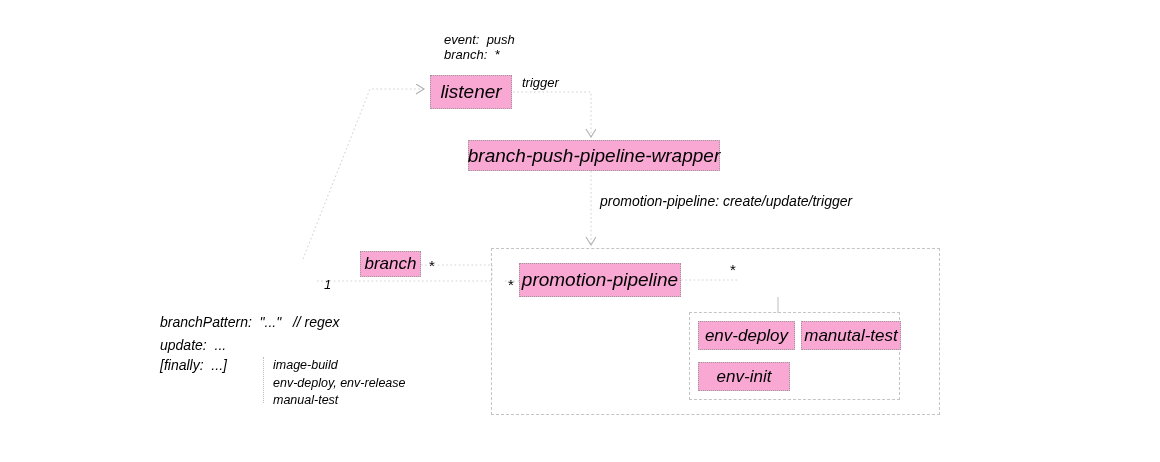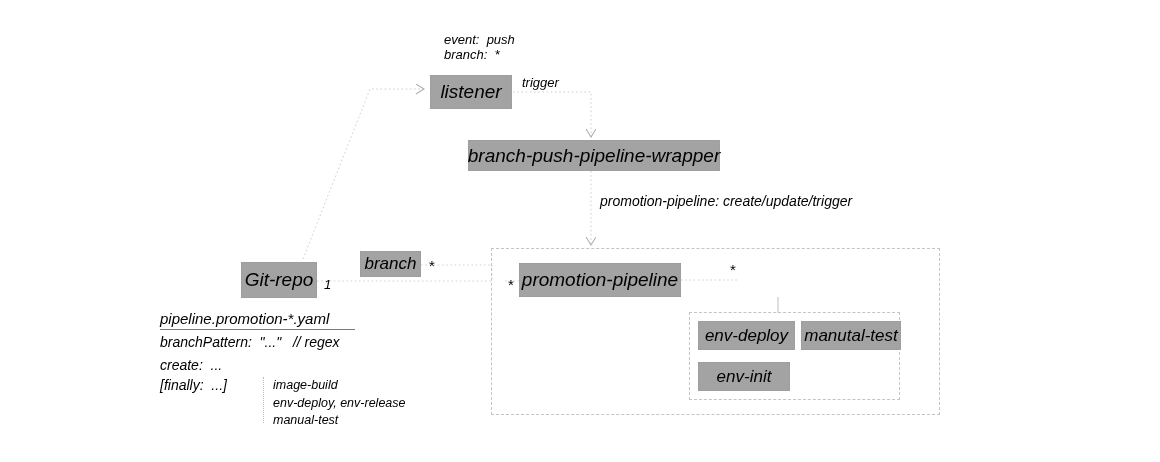--- a/index.html
+++ b/index.html
@@ -23,21 +23,21 @@
     width: 1160px;
     height: 462px;
     pointer-events: none;
   }
 
   
   .node {
     position: absolute;
     box-sizing: border-box;
     border: 1px dotted #9a9a9a;
-    background: #a3a3a3;
+    background: #f9a8d4;
     display: flex;
     align-items: center;
     justify-content: center;
     font-style: italic;
     color: #000000;
     white-space: nowrap;
   }
   .node.big   { font-size: 19px; }
   .node.mid   { font-size: 17px; text-align: center; }
 
@@ -152,23 +152,20 @@
   <div class="group" style="left:689px; top:312px; width:211px; height:88px;"></div>
 
   <div class="node big" style="left:430px; top:75px; width:82px; height:34px;">
     <span>listener</span>
   </div>
 
   <div class="node big" style="left:468px; top:140px; width:252px; height:31px;">
     <span>branch-push-pipeline-wrapper</span>
   </div>
 
-  <div class="node big" style="left:241px; top:262px; width:76px; height:36px;">
-    <span>Git-repo</span>
-  </div>
 
   <div class="node mid" style="left:360px; top:251px; width:61px; height:26px;">
     <span>branch</span>
   </div>
 
   <div class="node big" style="left:519px; top:263px; width:162px; height:34px;">
     <span>promotion-pipeline</span>
   </div>
 
 
@@ -194,23 +191,22 @@
 
   <div class="mult" style="left:324px; top:277px;">1</div>
 
   <div class="star" style="left:429px; top:258px;">*</div>
 
   <div class="star" style="left:508px; top:277px;">*</div>
 
   <div class="star" style="left:730px; top:262px;">*</div>
 
   <div id="yaml-note">
-    <div id="yaml-title">pipeline.promotion-*.yaml</div>
     <div id="yaml-first-line">branchPattern:  "..."   // regex</div>
     <div id="yaml-body">
-      <div id="yaml-left"><span>create:  ...</span><br><span>[finally:  ...]</span></div>
+      <div id="yaml-left"><span>update:  ...</span><br><span>[finally:  ...]</span></div>
       <div id="yaml-right">image-build
 env-deploy, env-release
 manual-test</div>
     </div>
   </div>
 
 </div>
 
 </body></html>

